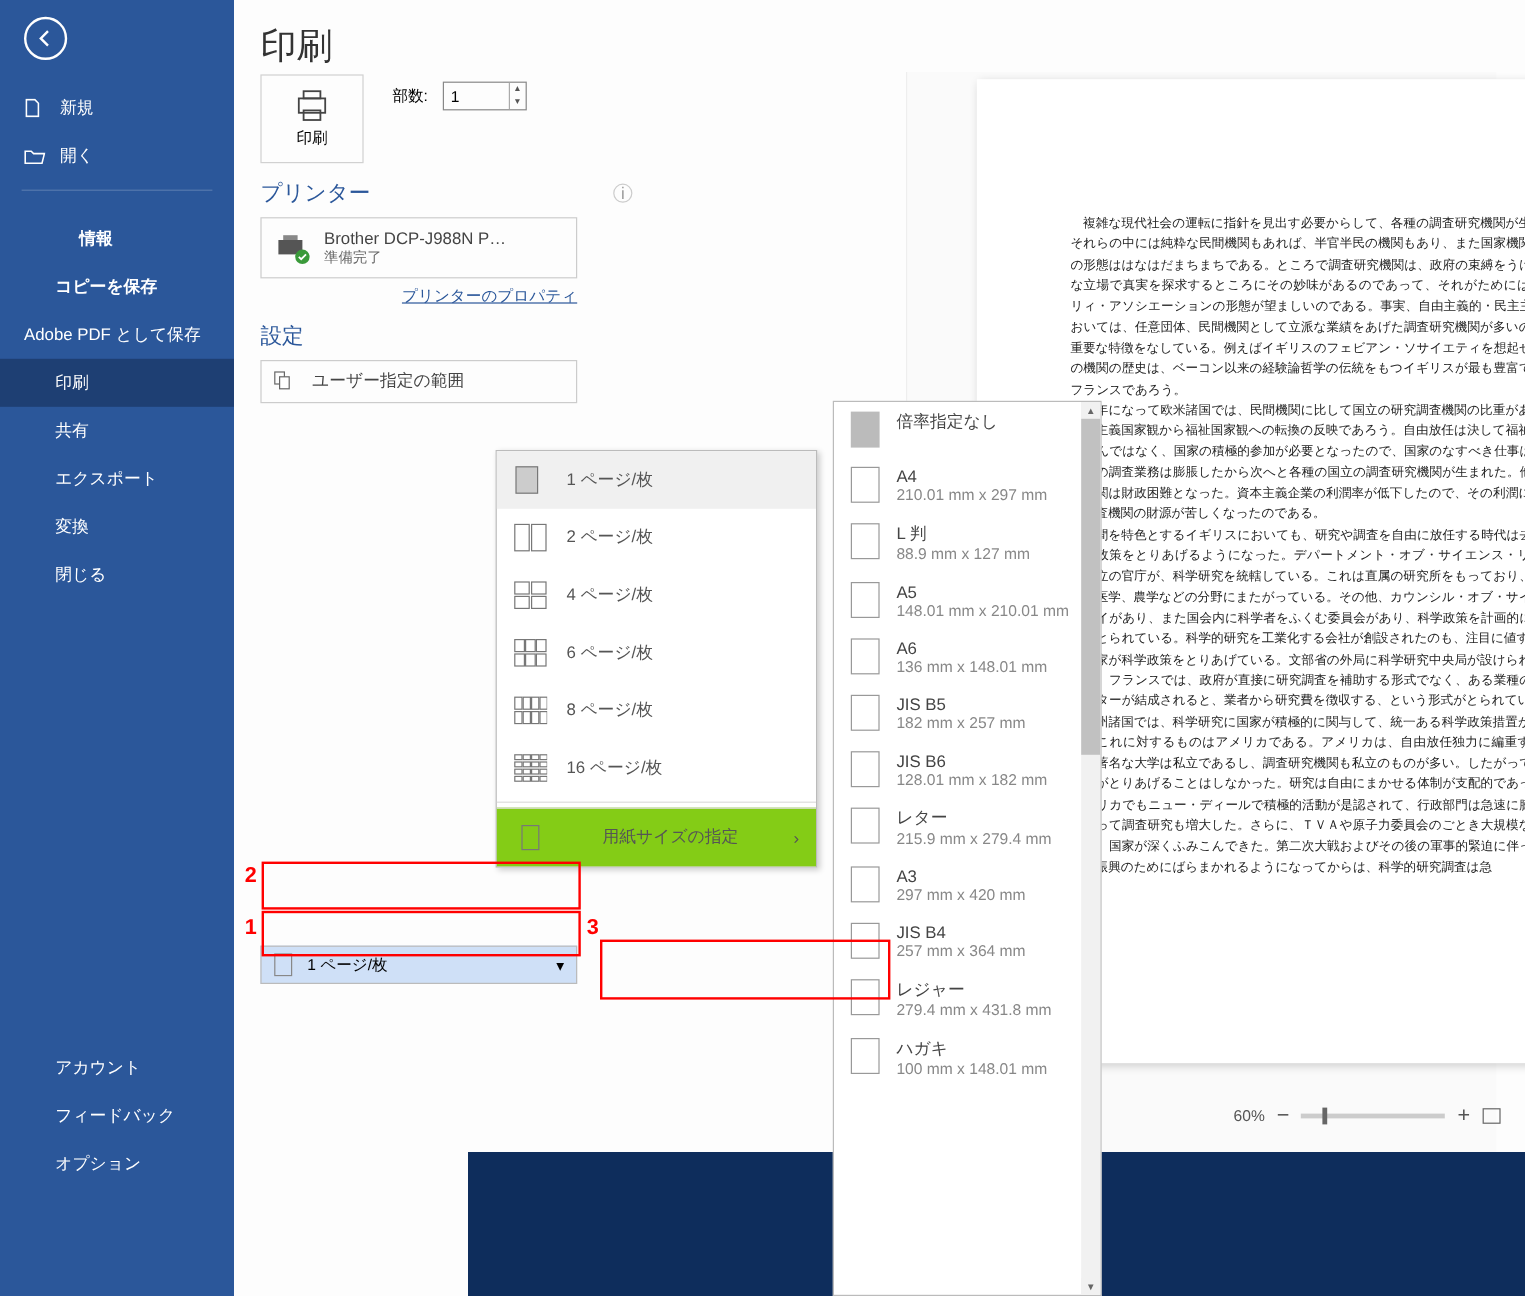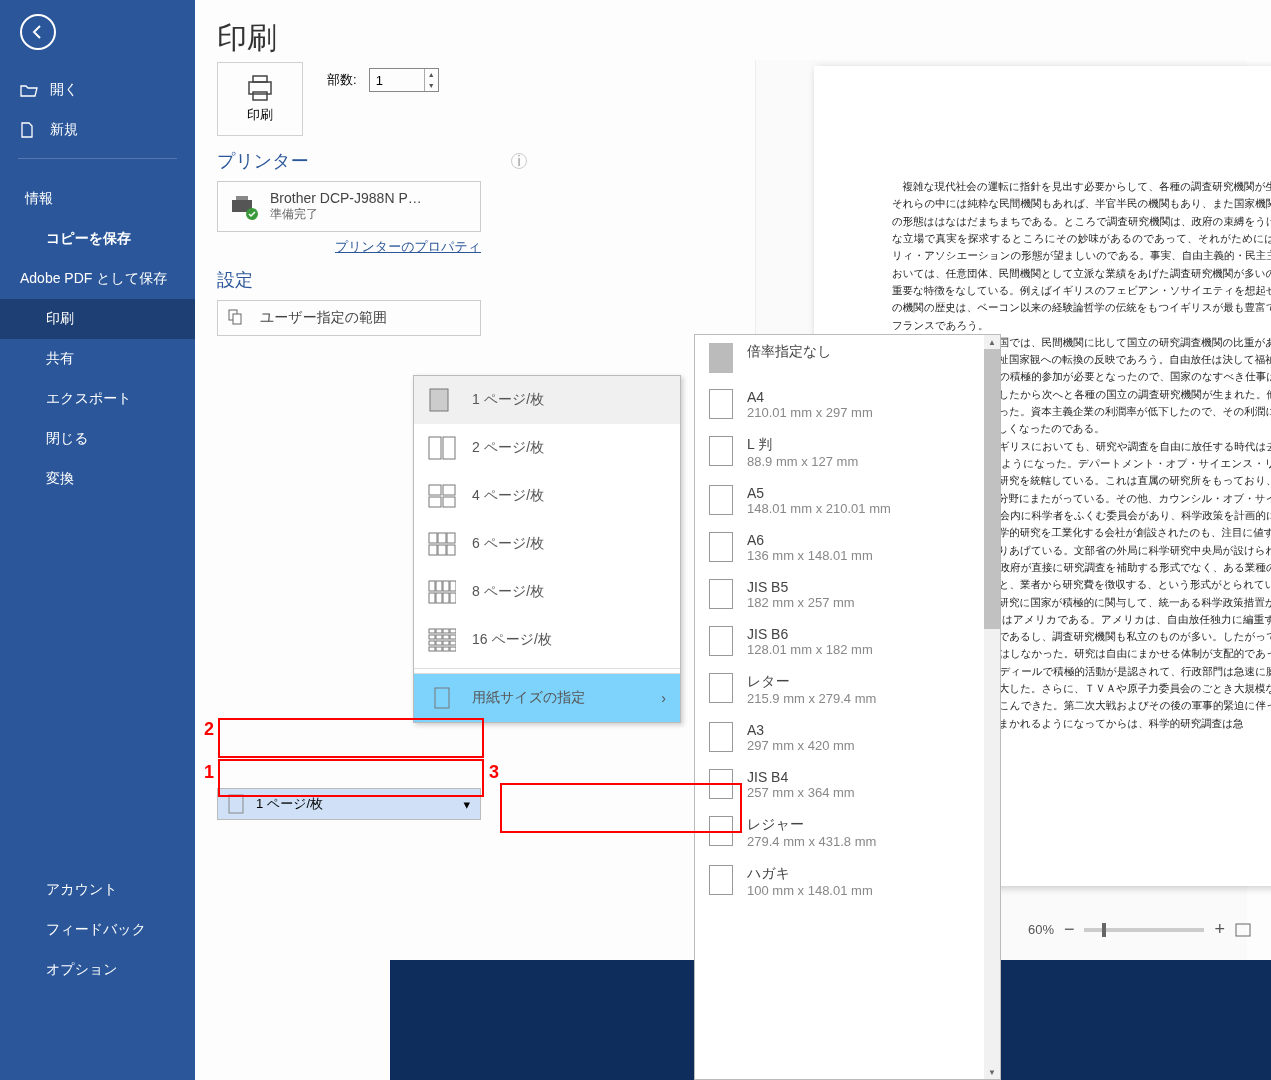--- a/index.html
+++ b/index.html
@@ -30,21 +30,21 @@
 .link-row { text-align:right; width: 264px; margin-top: 6px; }
 .link-row a { color: #2b579a; font-size: 13px; text-decoration: underline; cursor:pointer; }
 .settings-wrap { margin-top: 8px; }
 .settings-row { border: 1px solid #ccc; padding: 8px 10px; margin-bottom: 0; width: 264px; display:flex; align-items:center; gap:10px; font-size:14px; color:#444; }
 .pages-popup { position: absolute; left: 218px; top: 375px; width: 268px; background:#fff; border:1px solid #bbb; box-shadow: 2px 2px 5px rgba(0,0,0,0.2); z-index:5; }
 .pages-item { padding: 12px 14px; display:flex; align-items:center; gap:16px; font-size: 14px; color:#555; border-bottom: 0; cursor:pointer; }
 .pages-item.selected { background:#f0f0f0; }
 .pages-item .picon { width: 28px; height: 24px; }
 .hr { height:1px; background:#ddd; margin: 4px 0; }
 .paper-size-row { border-top:1px solid #ddd; }
-.size-popup { position:absolute; left:499px; top:334px; width:307px; height:746px; background:#fff; border:1px solid #bbb; overflow-y:auto; z-index:10; }
+.size-popup { position:absolute; left:499px; top:334px; width:224px; height:746px; background:#fff; border:1px solid #bbb; overflow-y:auto; z-index:10; }
 .size-item { padding: 8px 10px 8px 14px; display:flex; gap:14px; cursor:pointer; }
 .size-icon { width:24px; height:30px; border:1px solid #999; flex-shrink:0; }
 .size-icon.filled { background:#bbb; border:none; }
 .size-text .sname { font-size:14px; color:#444; font-weight:500; }
 .size-text .sdim { font-size:13px; color:#888; }
 .scroll-track { position:absolute; right:0; top:0; width:16px; height:100%; background:#f1f1f1; }
 .scroll-thumb { position:absolute; right:0; top:14px; width:16px; height:280px; background:#c1c1c1; }
 .scroll-arrow { position:absolute; right:0; width:16px; height:14px; background:#f1f1f1; display:flex; align-items:center; justify-content:center; font-size:8px; color:#666; }
 .preview-area { position:absolute; left:560px; top:60px; right:24px; bottom:90px; background:#fafafa; border-left:1px solid #eee; }
 .preview-page { position:absolute; left:58px; top:6px; width:550px; height:820px; background:#fff; box-shadow: 2px 2px 8px rgba(0,0,0,0.2); }
@@ -62,60 +62,60 @@
 
 <div class="sidebar">
   <div class="back-btn">
     <svg width="16" height="16" viewBox="0 0 16 16" fill="none">
         <path d="M10 2 L4 8 L10 14" stroke="white" stroke-width="2"></path>
       </svg>
   </div>
   <div class="nav-list" id="nav-top">
       <div class="nav-item">
         <span class="icon">
+          <svg width="14" height="16" viewBox="0 0 14 16">
+            <path d="M2 1 L9 1 L12 4 L12 15 L2 15 Z" stroke="#fff" fill="none" stroke-width="1.3"></path>
+          </svg>
+        </span>
+        <span>新規</span>
+      </div>
+      <div class="nav-item">
+        <span class="icon">
           <svg width="18" height="14" viewBox="0 0 18 14">
             <path d="M1 3 L6 3 L8 5 L17 5 L15 13 L1 13 Z" stroke="#fff" fill="none" stroke-width="1.3"></path>
           </svg>
         </span>
         <span>開く</span>
       </div>
-      <div class="nav-item">
-        <span class="icon">
-          <svg width="14" height="16" viewBox="0 0 14 16">
-            <path d="M2 1 L9 1 L12 4 L12 15 L2 15 Z" stroke="#fff" fill="none" stroke-width="1.3"></path>
-          </svg>
-        </span>
-        <span>新規</span>
-      </div>
     </div>
   <div style="height:1px; background:rgba(255,255,255,0.2); margin:8px 18px;"></div>
   <div class="nav-list" id="nav-mid">
-      <div class="nav-item" style="padding-left:25px;">
+      <div class="nav-item" style="padding-left:66px;font-weight:bold;">
         <span>情報</span>
       </div>
       <div class="nav-item" style="padding-left:46px;font-weight:bold;">
         <span>コピーを保存</span>
       </div>
       <div class="nav-item" style="">
         <span>Adobe PDF として保存</span>
       </div>
       <div class="nav-item selected" style="padding-left:46px;">
         <span>印刷</span>
       </div>
       <div class="nav-item" style="padding-left:46px;">
         <span>共有</span>
       </div>
       <div class="nav-item" style="padding-left:46px;">
         <span>エクスポート</span>
       </div>
       <div class="nav-item" style="padding-left:46px;">
+        <span>変換</span>
+      </div>
+      <div class="nav-item" style="padding-left:46px;">
         <span>閉じる</span>
-      </div>
-      <div class="nav-item" style="padding-left:46px;">
-        <span>変換</span>
       </div>
     </div>
   <div class="sidebar-bottom" id="nav-bot">
       <div class="nav-item" style="padding-left:46px;align-items:flex-end;">
         <span>アカウント</span>
       </div>
       <div class="nav-item" style="padding-left:46px;">
         <span>フィードバック</span>
       </div>
       <div class="nav-item" style="padding-left:46px;">
@@ -257,21 +257,21 @@
             <rect x="22" y="13" width="6" height="4"></rect>
             <rect x="1" y="19" width="6" height="4"></rect>
             <rect x="8" y="19" width="6" height="4"></rect>
             <rect x="15" y="19" width="6" height="4"></rect>
             <rect x="22" y="19" width="6" height="4"></rect>
           </g>
         </svg>
         <span>16 ページ/枚</span>
       </div>
       <div class="hr"></div>
-      <div class="pages-item paper-size-row" style="background:#7dd3fc;">
+      <div class="pages-item paper-size-row" style="background:#84cc16;text-align:center;">
         <svg class="picon" viewBox="0 0 20 24">
           <rect x="3" y="2" width="14" height="20" stroke="#777" fill="none"></rect>
         </svg>
         <span style="flex:1">用紙サイズの指定</span>
         <span>›</span>
       </div>
     </div>
 
   <div class="size-popup">
     <div id="sizes" style="position:relative; padding-right:16px;">

